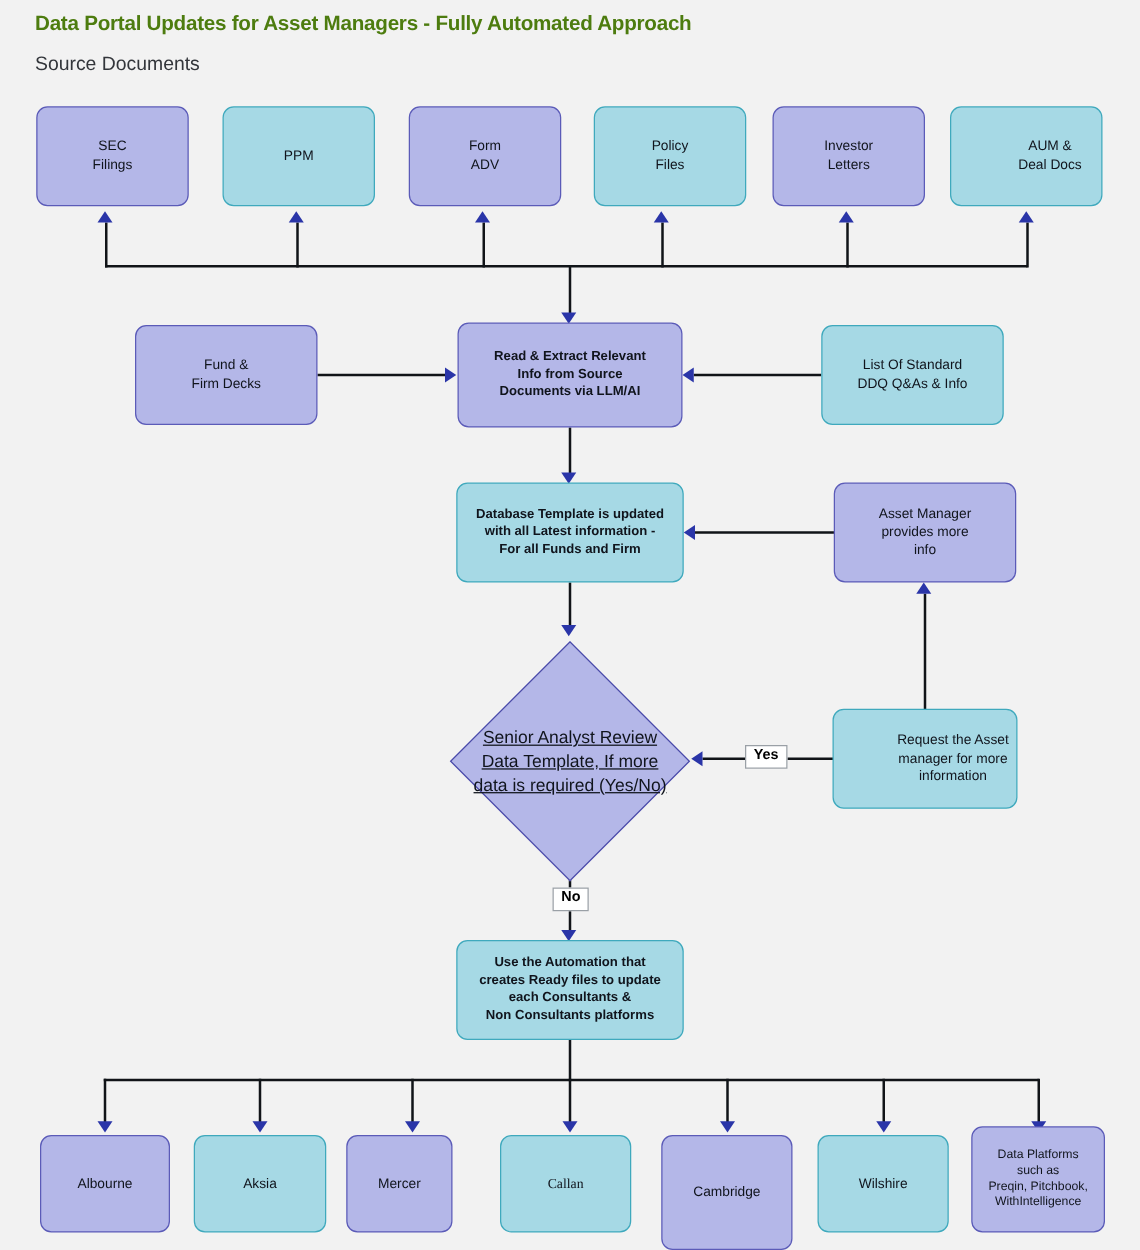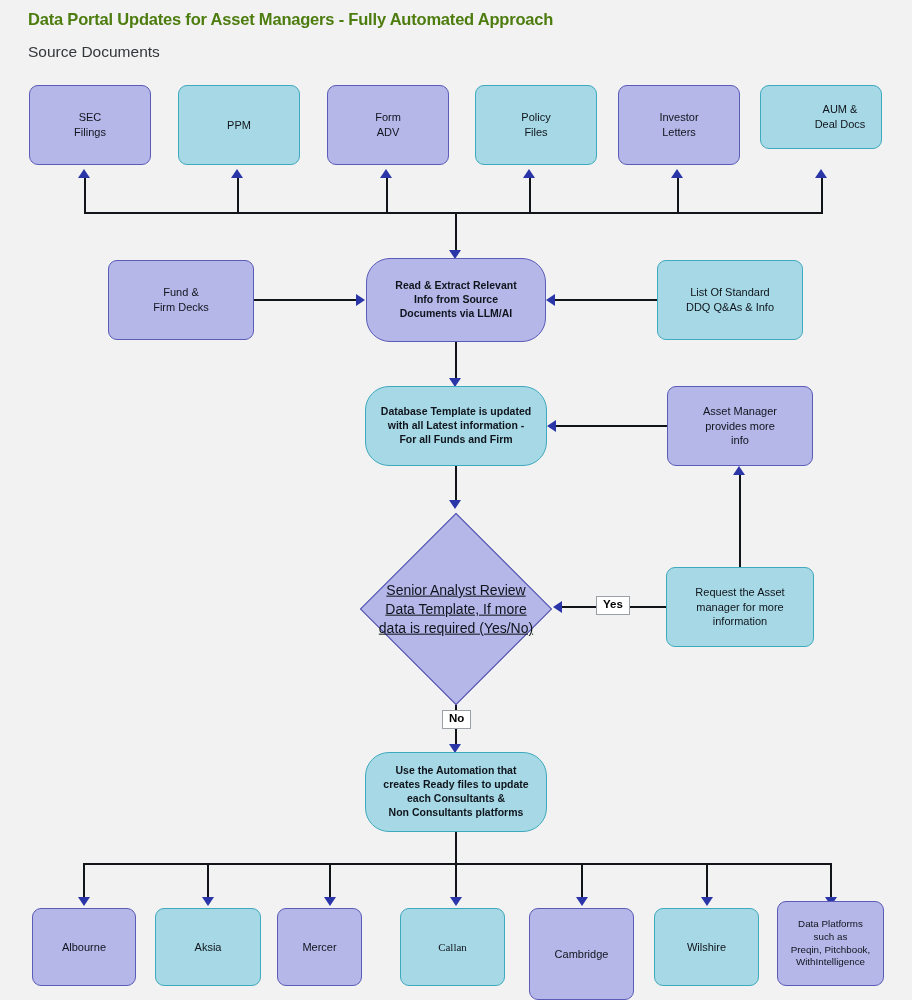--- a/index.html
+++ b/index.html
@@ -61,21 +61,21 @@
   .fill-purple {
     background: #b4b7e8;
     border: 1.3px solid #5b5bb8;
   }
   .fill-cyan {
     background: #a6d9e5;
     border: 1.3px solid #3fa9bd;
   }
 
   .node.small  { font-size: 11px; }
-  .node.proc   { font-size: 10.5px; font-weight: 600; border-radius: 24px; }
+  .node.proc   { font-size: 10.5px; font-weight: 600; }
   .node.tiny   { font-size: 9.8px; line-height: 1.32; }
 
   
   #decision-diamond {
     position: absolute;
     z-index: 3;
   }
   #decision-diamond .dshape {
     position: absolute;
     inset: 0;
@@ -169,21 +169,21 @@
 ADV</span>
   </div>
   <div class="node small fill-purple" style="left:618px; top:85px; width:122px; height:80px;">
     <span class="lbl">Investor
 Letters</span>
   </div>
   <div class="node small fill-cyan" style="left:475px; top:85px; width:122px; height:80px;">
     <span class="lbl">Policy
 Files</span>
   </div>
-  <div class="node small fill-cyan" style="left:760px; top:85px; width:122px; height:64px;padding-left:44px;">
+  <div class="node small fill-cyan" style="left:760px; top:85px; width:122px; height:80px;padding-left:44px;">
     <span class="lbl">AUM &amp;
 Deal Docs</span>
   </div>
 
   <div class="hline" style="left:84px; top:212px; width:738px;"></div>
 
   <div class="vline" style="left:84px;  top:178px; height:36px;"></div>
   <div class="arrow up" style="left:78px; top:169px;"></div>
 
   <div class="vline" style="left:237px; top:178px; height:36px;"></div>
@@ -247,21 +247,21 @@
   <div class="vline" style="left:455px; top:466px; height:38px;"></div>
   <div class="arrow down" style="left:449px; top:500px;"></div>
 
   <div id="decision-diamond" style="left:388px; top:541px; width:136px; height:136px;">
     <div class="dshape"></div>
     <div class="dtext">Senior Analyst Review
 Data Template, If more
 data is required (Yes/No)</div>
   </div>
 
-  <div class="node small fill-cyan" style="left:666px; top:567px; width:148px; height:80px;">
+  <div class="node small fill-cyan" style="left:666px; top:567px; width:148px; height:80px;justify-content:flex-end;">
     <span class="lbl">Request the Asset
 manager for more
 information</span>
   </div>
 
   <div class="hline" style="left:562px; top:606px; width:105px;"></div>
   <div class="arrow left" style="left:553px; top:601px;"></div>
   <div class="edge-label" style="left:596px; top:596px;">Yes</div>
 
   <div class="vline" style="left:739px; top:475px; height:93px;"></div>

